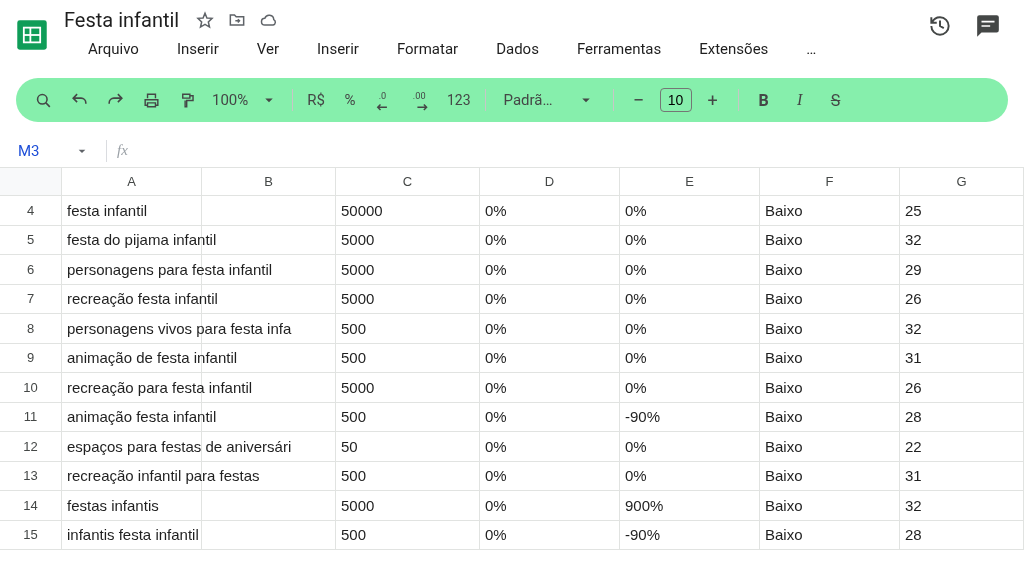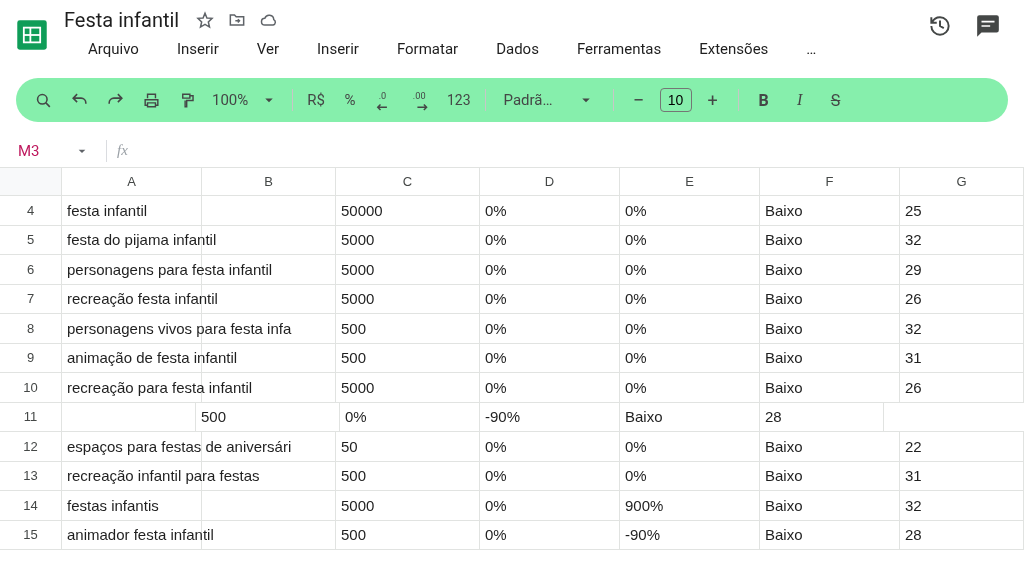--- a/index.html
+++ b/index.html
@@ -22,21 +22,21 @@
   .tb-btn { width:30px; height:30px; display:flex; align-items:center; justify-content:center; border-radius:4px; cursor:pointer; fill:#444746; color:#444746;}
   .tb-sep { width:1px; height:22px; background:#c7c7c7; margin:0 4px;}
   .tb-text { font-size:15px; color:#444746; display:flex; align-items:center; gap:4px; padding:0 4px; cursor:pointer;}
   .tb-font-dd { display:flex; align-items:flex-start; gap:24px; padding:0 8px; cursor:pointer;}
   .tb-input { width:32px; height:24px; border:1px solid #747775; border-radius:4px; text-align:center; font-size:14px; background:transparent;}
   .tb-bold { font-weight:700; font-size:16px;}
   .tb-italic { font-style:italic; font-size:16px; font-family:serif;}
   .tb-strike { text-decoration:line-through; font-size:16px;}
 
   .namebox-row { display:flex; align-items:center; height:32px; border-bottom:1px solid #e1e3e1; margin-top:14px; padding:0 0 2px 0;}
-  .namebox { width:100px; font-size:15px; color:#be185d; padding-left:18px; display:flex; align-items:center; justify-content:space-between;}
+  .namebox { width:100px; font-size:15px; color:#1d4ed8; padding-left:18px; display:flex; align-items:center; justify-content:space-between;}
   .namebox-dd { fill:#5f6368; margin-right:10px;}
   .fx-sep { width:1px; height:22px; background:#dadce0; margin:0 10px 0 6px;}
   .fx-label { font-size:15px; color:#9aa0a6; font-style:italic; font-family:serif; margin-right:8px;}
   .fx-input { flex:1; border:none; outline:none; font-size:14px; height:100%;}
 
   .grid { position:relative; font-family: Arial, sans-serif;}
   .col-headers { display:flex; height:28px; background:#fff; border-bottom:1px solid #e1e3e1;}
   .corner { width:62px; background:#f8f9fa; border-right:1px solid #e1e3e1;}
   .col-h { background:#fff; color:#444746; font-size:13px; display:flex; align-items:center; justify-content:center; border-right:1px solid #e1e3e1; font-weight:400;}
   .row { display:flex; height:29.5px; border-bottom:1px solid #e1e3e1;}
@@ -261,20 +261,21 @@
         <div class="cell wA" style="overflow: visible; position: relative; z-index: 1;">recreação para festa infantil</div>
         <div class="cell wB" style="position: relative; z-index: 0;"></div>
         <div class="cell wC">5000</div>
         <div class="cell wD">0%</div>
         <div class="cell wE">0%</div>
         <div class="cell wF">Baixo</div>
         <div class="cell wG">26</div>
       </div>
       <div class="row">
         <div class="row-h">11</div>
+        <div class="cell wA" style="overflow: visible; position: relative; z-index: 1;">animação festa infantil</div>
         <div class="cell wB" style="position: relative; z-index: 0;"></div>
         <div class="cell wC">500</div>
         <div class="cell wD">0%</div>
         <div class="cell wE">-90%</div>
         <div class="cell wF">Baixo</div>
         <div class="cell wG">28</div>
       </div>
       <div class="row">
         <div class="row-h">12</div>
         <div class="cell wA" style="overflow: visible; position: relative; z-index: 1;">espaços para festas de aniversári</div>
@@ -300,21 +301,21 @@
         <div class="cell wA" style="overflow: visible; position: relative; z-index: 1;">festas infantis</div>
         <div class="cell wB" style="position: relative; z-index: 0;"></div>
         <div class="cell wC">5000</div>
         <div class="cell wD">0%</div>
         <div class="cell wE">900%</div>
         <div class="cell wF">Baixo</div>
         <div class="cell wG">32</div>
       </div>
       <div class="row">
         <div class="row-h">15</div>
-        <div class="cell wA" style="overflow: visible; position: relative; z-index: 1;">animador festa infantil</div>
+        <div class="cell wA" style="overflow: visible; position: relative; z-index: 1;">infantis festa infantil</div>
         <div class="cell wB" style="position: relative; z-index: 0;"></div>
         <div class="cell wC">500</div>
         <div class="cell wD">0%</div>
         <div class="cell wE">-90%</div>
         <div class="cell wF">Baixo</div>
         <div class="cell wG">28</div>
       </div>
     </div>
 </div>
 

